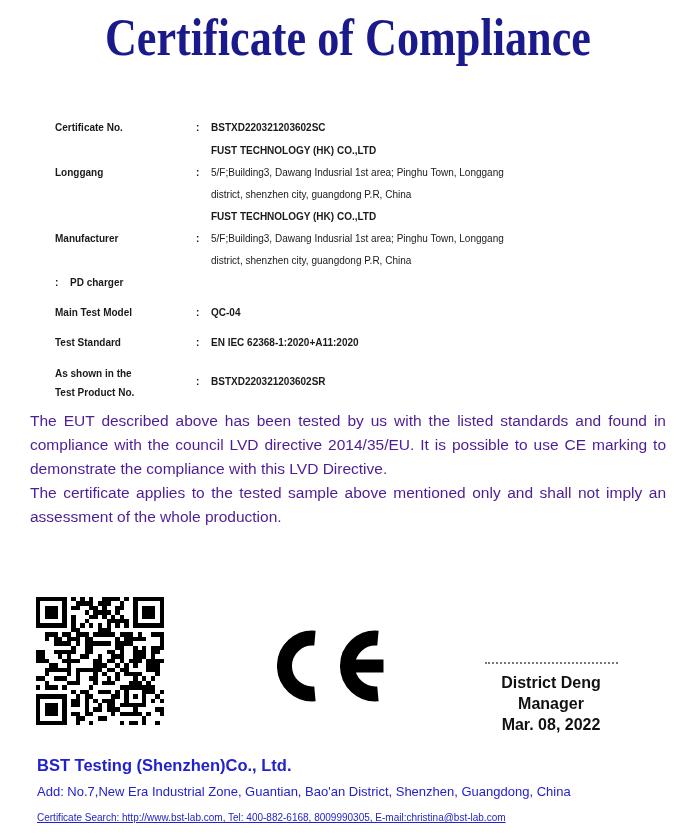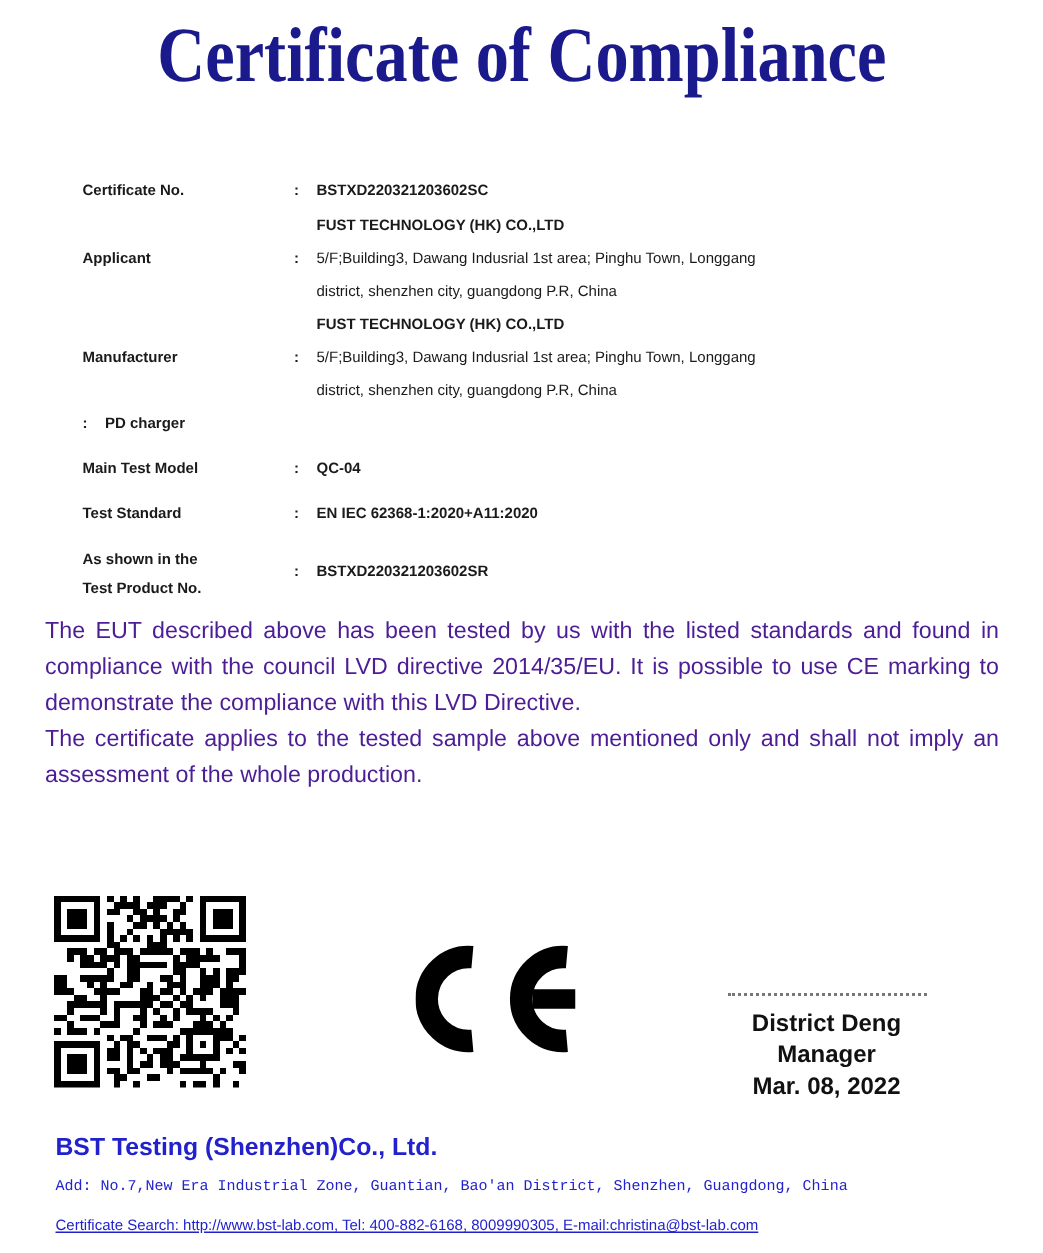--- a/index.html
+++ b/index.html
@@ -37,40 +37,40 @@
   .qr svg { width:128px; height:128px; shape-rendering:crispEdges; }
 
   .ce { position:absolute; left:277px; top:628px; width:107px; height:76px; }
 
   .sig { position:absolute; left:471px; top:662px; width:160px; text-align:center;
     font-weight:bold; font-size:16px; line-height:21px; color:#111; }
   .sigline { width:133px; height:0; margin:0 auto 8px; border-top:2px dotted #777; }
 
   .footer { position:absolute; left:37px; top:755px; width:640px; color:var(--blue); }
   .fco { font-size:16.5px; font-weight:bold; line-height:21px; margin:0 0 7px; }
-  .faddr { font-size:10px; line-height:17px; margin:0 0 9px;font-family:Liberation Mono, monospace; }
+  .faddr { font-size:13px; line-height:17px; margin:0 0 9px; }
   .fsearch { font-size:10px; line-height:17px; margin:0;text-decoration:underline; }
 </style>
 </head>
 <body>
 
 <div class="title"><span>Certificate of Compliance</span></div>
 
 <div class="fields">
 
   <div class="frow single first">
     <div class="flabel">Certificate No.</div>
     <div class="fcolon">:</div>
     <div class="fvalue">
       <span class="b">BSTXD220321203602SC</span>
     </div>
   </div>
 
   <div class="frow align2">
-    <div class="flabel">Applicant</div>
+    <div class="flabel">Longgang</div>
     <div class="fcolon">:</div>
     <div class="fvalue">
       <span class="b">FUST TECHNOLOGY (HK) CO.,LTD</span>
       <span>5/F;Building3, Dawang Indusrial 1st area; Pinghu Town, Longgang</span>
       <span>district, shenzhen city, guangdong P.R, China</span>
     </div>
   </div>
 
   <div class="frow align2">
     <div class="flabel">Manufacturer</div>

